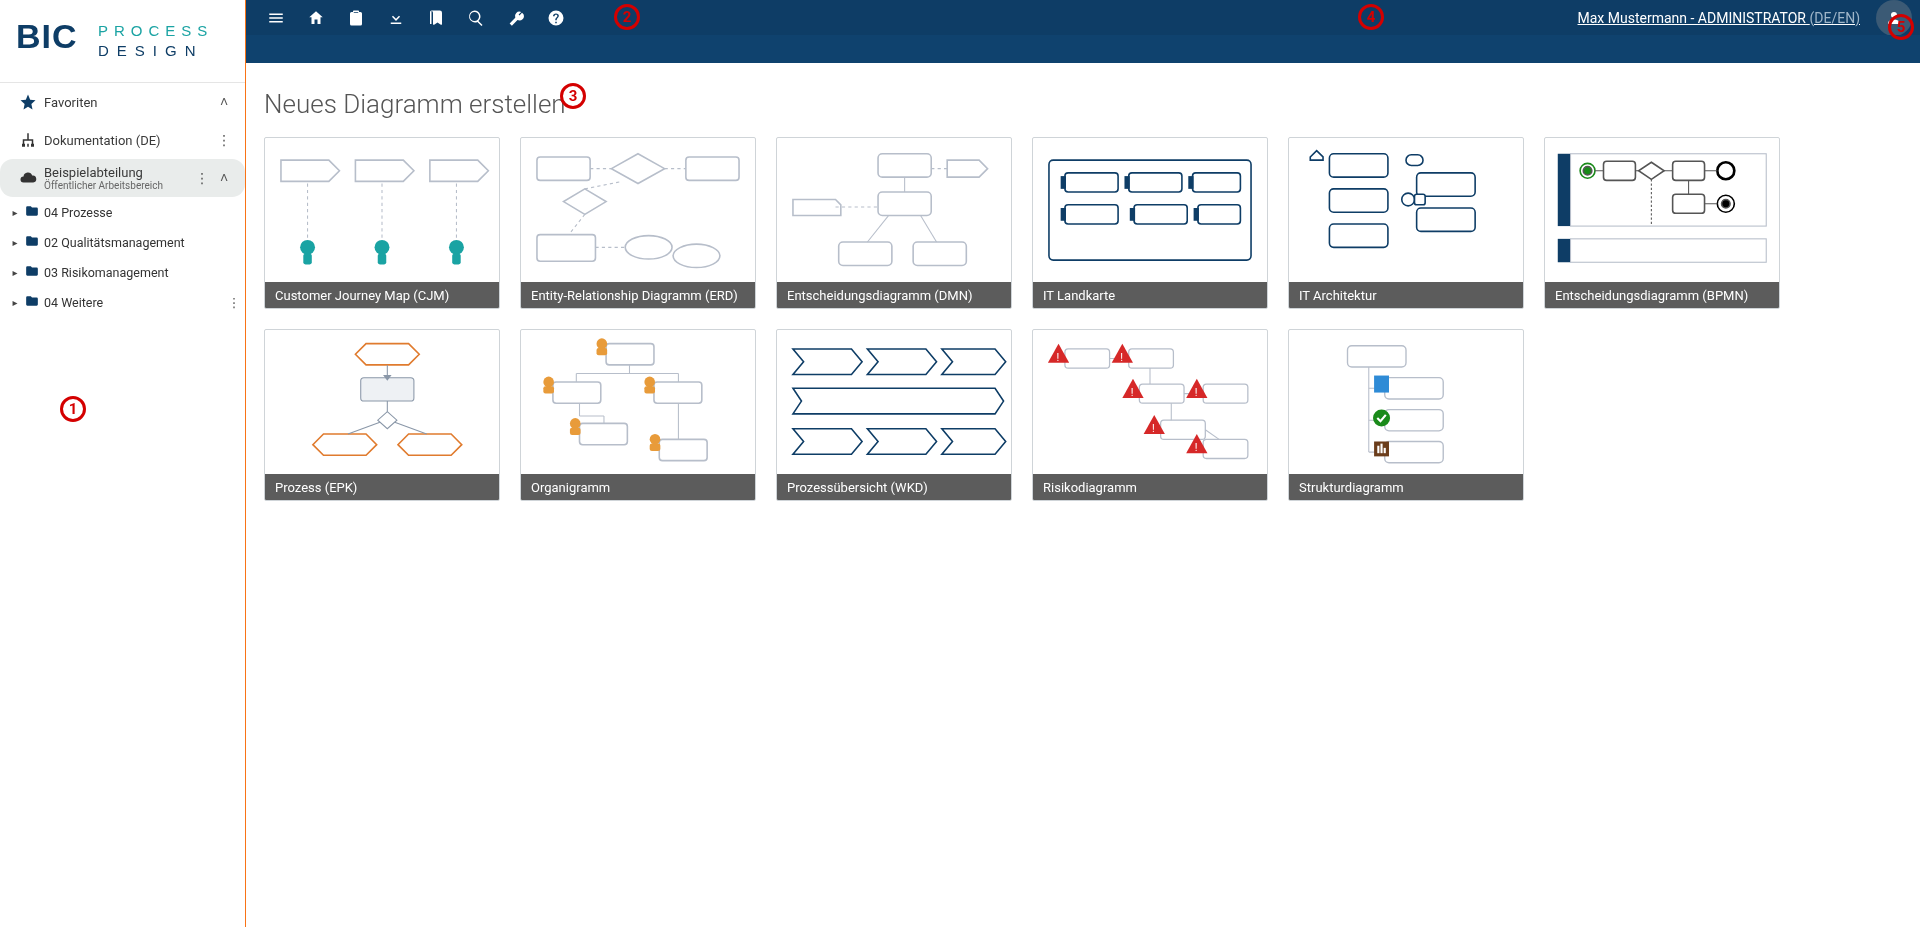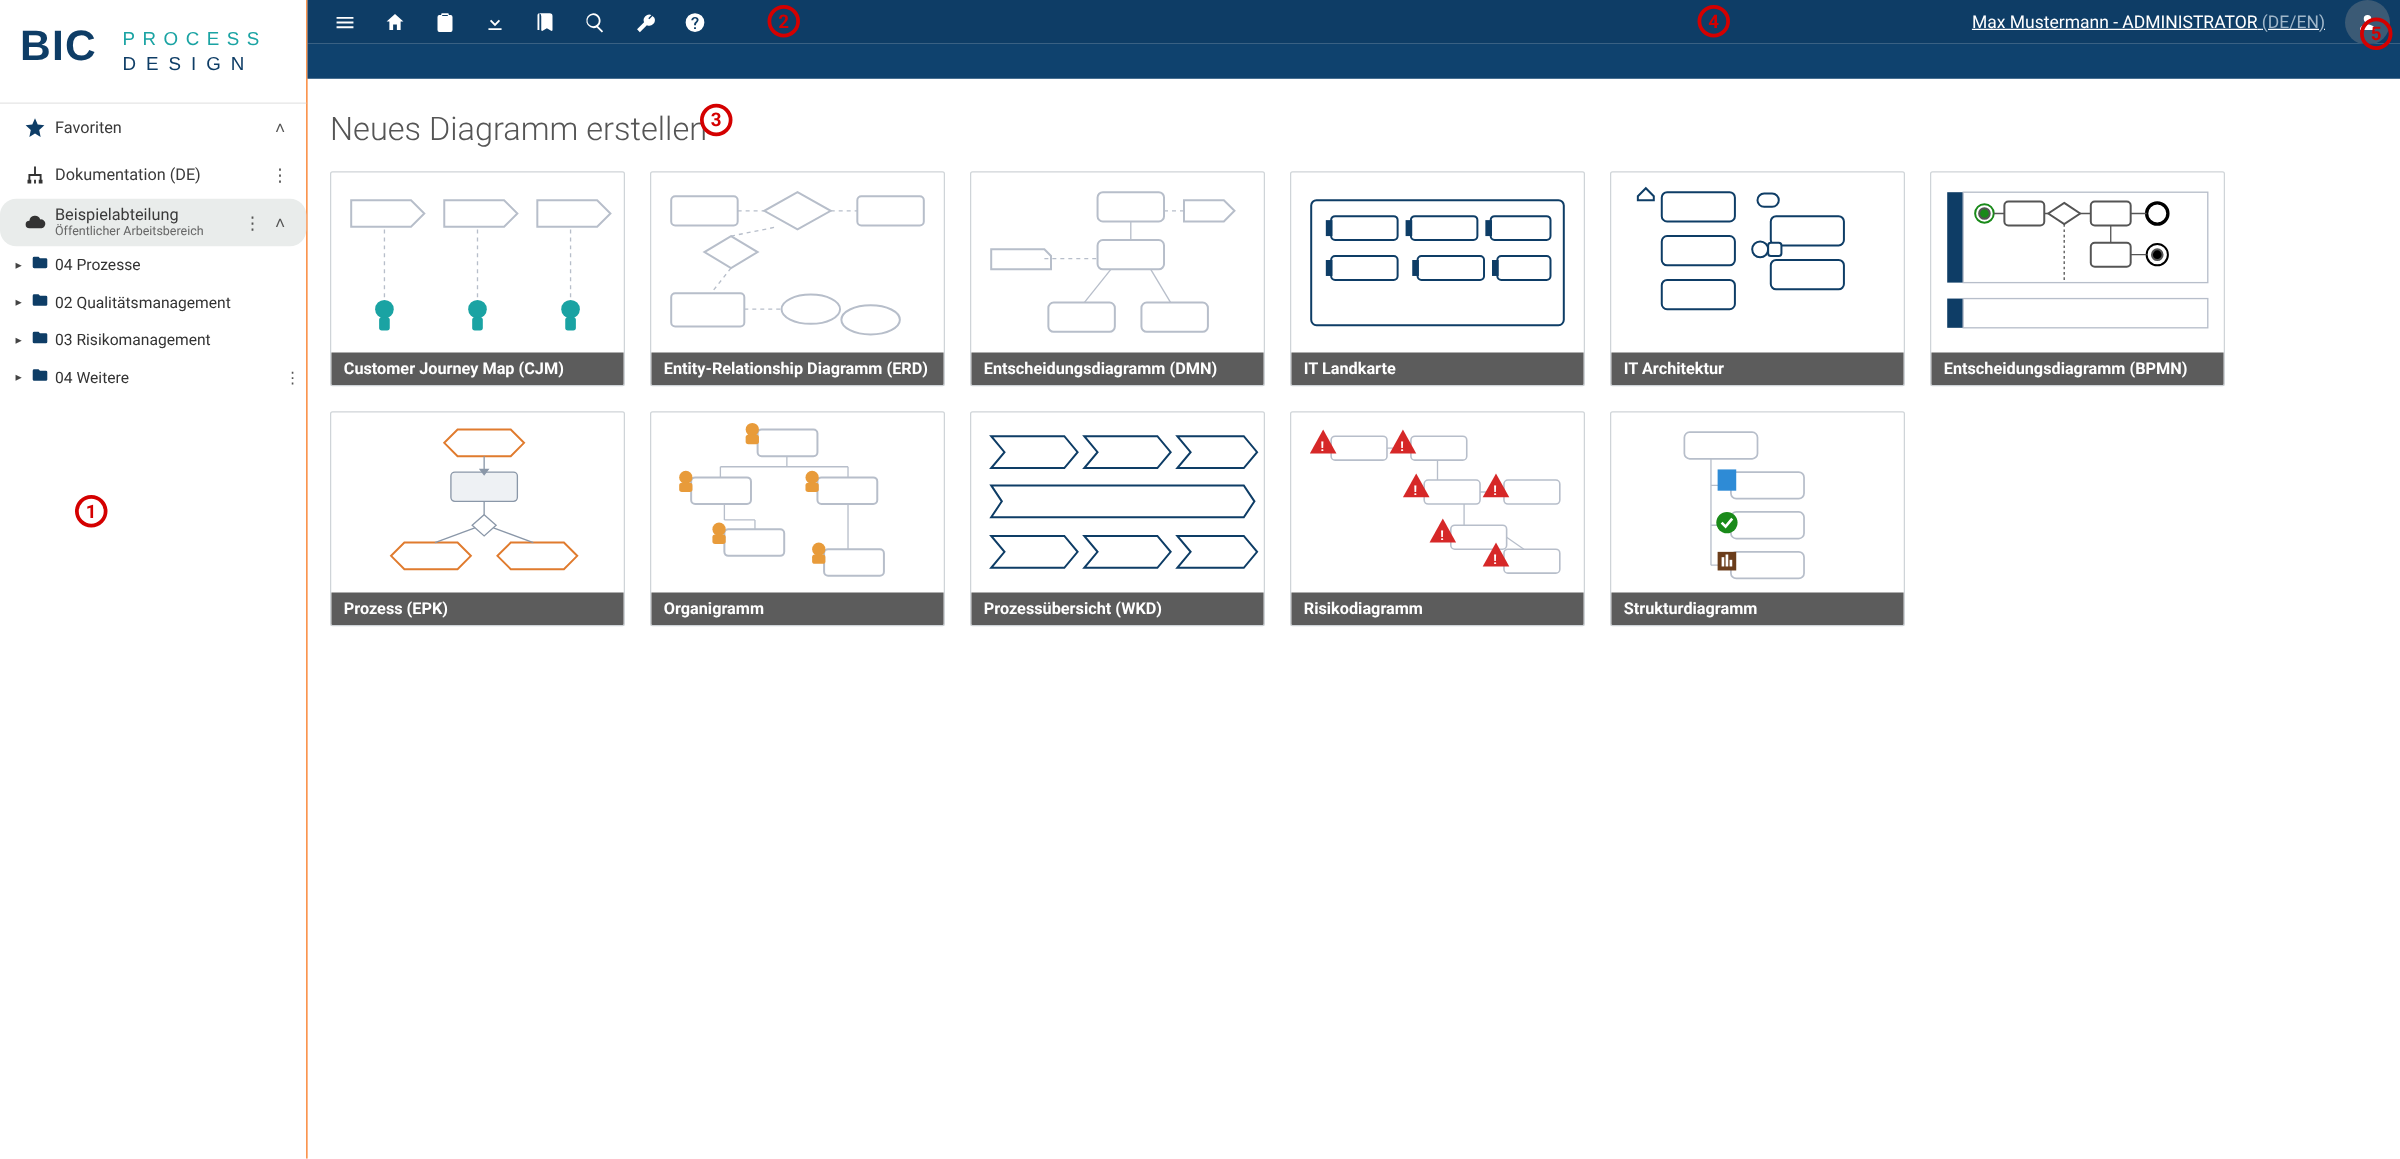--- a/index.html
+++ b/index.html
@@ -30,21 +30,21 @@
   .topbar .tb-btn { width:40px; height:35px; display:flex; align-items:center; justify-content:center; color:#fff; cursor:pointer; }
   .topbar .spacer { flex:1; }
   .new-ui-badge { background:#fff; color:#0E3D66; font-size:12px; font-weight:bold; height:26px; display:flex; align-items:center; padding:0 12px; border-radius:2px; margin-right:18px; cursor:pointer;}
   .new-ui-badge .tools-ico { margin-right:8px; }
   .user-label { font-size:14px; color:#fff; margin-right:16px;text-decoration:underline; }
   .user-label .lang { color:#9fb6c9; }
   .avatar { width:36px; height:36px; border-radius:50%; background:#3b5a75; display:flex; align-items:center; justify-content:center; cursor:pointer; }
   .subbar { height:28px; background:#0E3D66; filter:brightness(1.08); }
   .content { flex:1; overflow:auto; padding:26px 16px 40px 18px; }
   .content h1 { font-weight:300; font-size:26px; color:#555; margin-bottom:18px; }
-  .cards { display:flex; flex-wrap:wrap; gap:20px;font-weight:bold; }
+  .cards { display:flex; flex-wrap:wrap; gap:20px; }
   .card { width:236px; border:1px solid #cfd4d8; border-radius:2px; background:#fff; display:flex; flex-direction:column; cursor:pointer; overflow:hidden;}
   .card .preview { height:144px; display:flex; align-items:center; justify-content:center; }
   .card .preview svg { max-width:100%; max-height:100%; }
   .card .caption { background:#5c5c5c; color:#fff; font-size:13px; padding:6px 10px; height:26px; display:flex; align-items:center;}
 
   
   .anno { position:absolute; width:26px; height:26px; border:3px solid #d40000; border-radius:50%; color:#d40000; font-weight:bold; font-size:15px; display:flex; align-items:center; justify-content:center; pointer-events:none; background:transparent; z-index:50;}
 
   
   .mi { width:18px; height:18px; fill:currentColor; }

